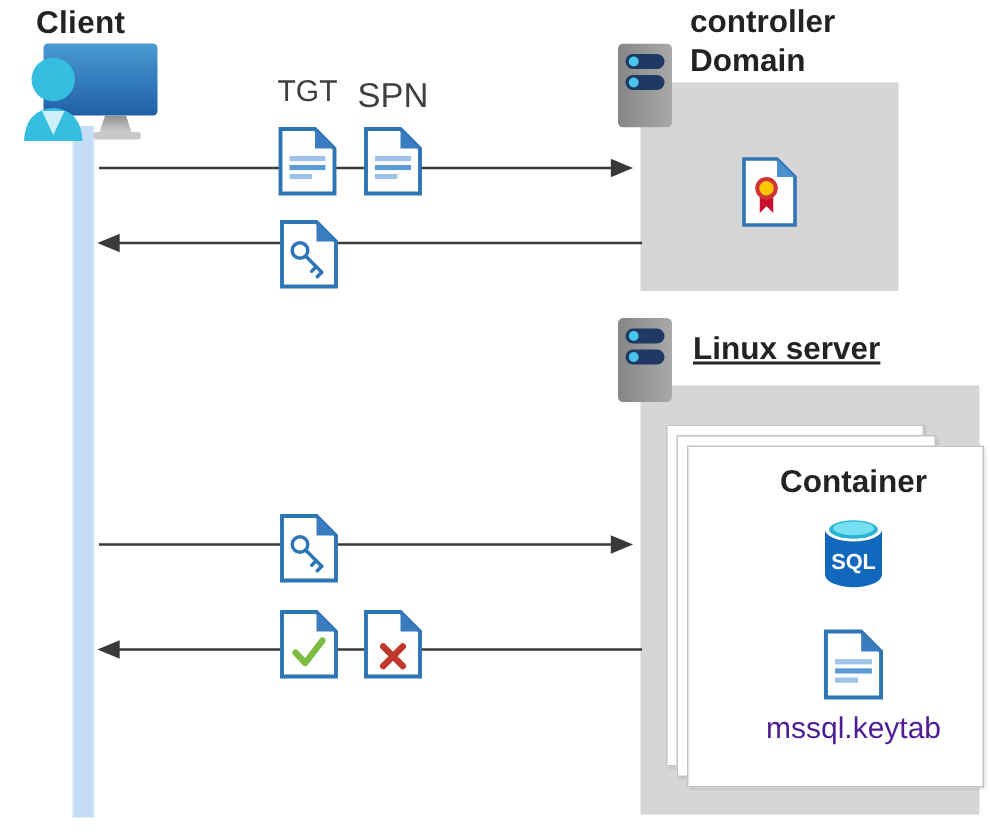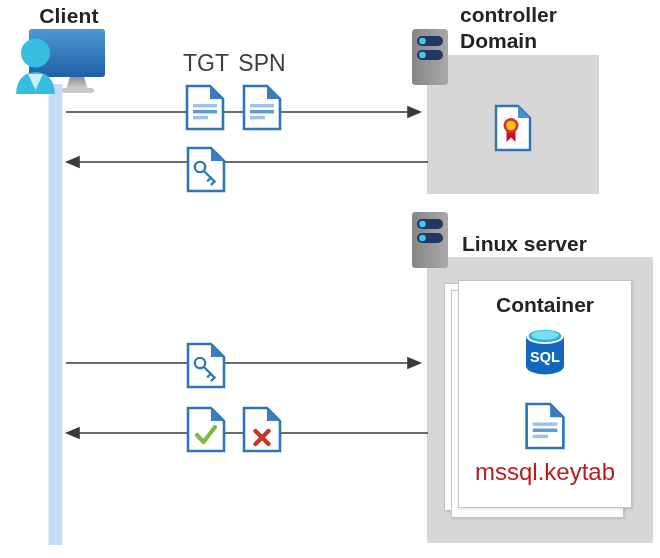--- a/index.html
+++ b/index.html
@@ -5,30 +5,30 @@
   html,body{margin:0;padding:0;background:#ffffff;}
   body{width:660px;height:558px;font-family:"Liberation Sans", sans-serif;}
   .canvas{position:relative;width:660px;height:558px;overflow:hidden;background:#fff;}
   .abs{position:absolute;}
   .graybox{background:#d6d6d6;z-index:0;}
   .lifeline{background:#c5dcf6;z-index:0;border-left:1px solid #e3effc;border-right:1px solid #e3effc;}
   .arrows{z-index:1;pointer-events:none;}
   .icon{z-index:2;}
   .lbl-bold{font-weight:bold;color:#232323;z-index:2;}
   .lbl-plain{color:#3f3f3f;z-index:2;}
-  .client-title{left:24px;top:4px;width:90px;text-align:center;font-size:21px;letter-spacing:.2px;}
+  .client-title{left:24px;top:4px;width:90px;font-size:21px;letter-spacing:.2px;}
   .dc-title{left:460px;top:2px;width:190px;font-size:21px;line-height:26px;}
-  .ls-title{left:462px;top:232px;width:190px;font-size:21px;}
-  .tgt-lbl{left:181px;top:50px;width:48px;text-align:right;font-size:23px;}
+  .ls-title{left:462px;top:221px;width:190px;font-size:21px;text-decoration:underline;}
+  .tgt-lbl{left:181px;top:50px;width:48px;text-align:center;font-size:20px;}
   .spn-lbl{left:238px;top:50px;width:48px;text-align:center;font-size:23px;}
   .caption{left:120px;top:465px;width:290px;text-align:center;font-size:20px;}
   .card{background:#ffffff;border:1px solid #c3c3c3;box-shadow:1px 1px 2px rgba(0,0,0,.12);z-index:2;}
   .card-front{display:flex;flex-direction:column;align-items:center;}
   .container-title{font-weight:bold;color:#232323;font-size:21px;margin-top:12px;}
-  .keytab-lbl{color:#b91c1c;font-size:24px;margin-top:8px;}
+  .keytab-lbl{color:#4c1d95;font-size:20px;margin-top:8px;}
 </style>
 </head>
 <body>
 
 <div class="canvas">
 
   <div class="abs graybox" style="left:427px;top:55px;width:172px;height:139px;"></div>
   <div class="abs graybox" style="left:427px;top:257px;width:226px;height:286px;"></div>
 
   <div class="abs lifeline" style="left:48px;top:84px;width:13px;height:461px;"></div>
@@ -130,21 +130,21 @@
     </defs>
     <rect x="0" y="0" width="36" height="56" rx="3.5" fill="url(#srv2)"></rect>
     <rect x="5" y="7" width="26" height="10" rx="5" fill="#1f3864"></rect>
     <circle cx="10.5" cy="12" r="3.3" fill="#45c6ea"></circle>
     <rect x="5" y="21" width="26" height="10" rx="5" fill="#1f3864"></rect>
     <circle cx="10.5" cy="26" r="3.3" fill="#45c6ea"></circle>
   </svg>
 
   <div class="abs card" style="left:444px;top:283px;width:170px;height:226px;"></div>
   <div class="abs card" style="left:451px;top:290px;width:171px;height:226px;"></div>
-  <div class="abs card card-front" style="left:458px;top:280px;width:172px;height:226px;">
+  <div class="abs card card-front" style="left:458px;top:297px;width:172px;height:226px;padding-left:24px;">
     <div class="container-title">Container</div>
     <svg style="margin-top:10px;" width="44" height="50" viewBox="0 0 44 50">
       <path d="M3 9 V39 A19 8.5 0 0 0 41 39 V9 Z" fill="#1168bd"></path>
       <ellipse cx="22" cy="9" rx="19" ry="8" fill="#ffffff"></ellipse>
       <ellipse cx="22" cy="9" rx="16.3" ry="6.2" fill="#2bb3d4"></ellipse>
       <ellipse cx="22" cy="8.2" rx="13.5" ry="4.6" fill="#76dff2"></ellipse>
       <text x="22" y="35" text-anchor="middle" font-size="14.5" font-weight="bold" fill="#ffffff" font-family="Liberation Sans, sans-serif">SQL</text>
     </svg>
     <svg style="margin-top:25px;" width="42" height="48" viewBox="0 0 40 47">
       <path d="M2 2 H25 L38 15 V45 H2 Z" fill="#ffffff" stroke="#2e75b6" stroke-width="2.6"></path>

